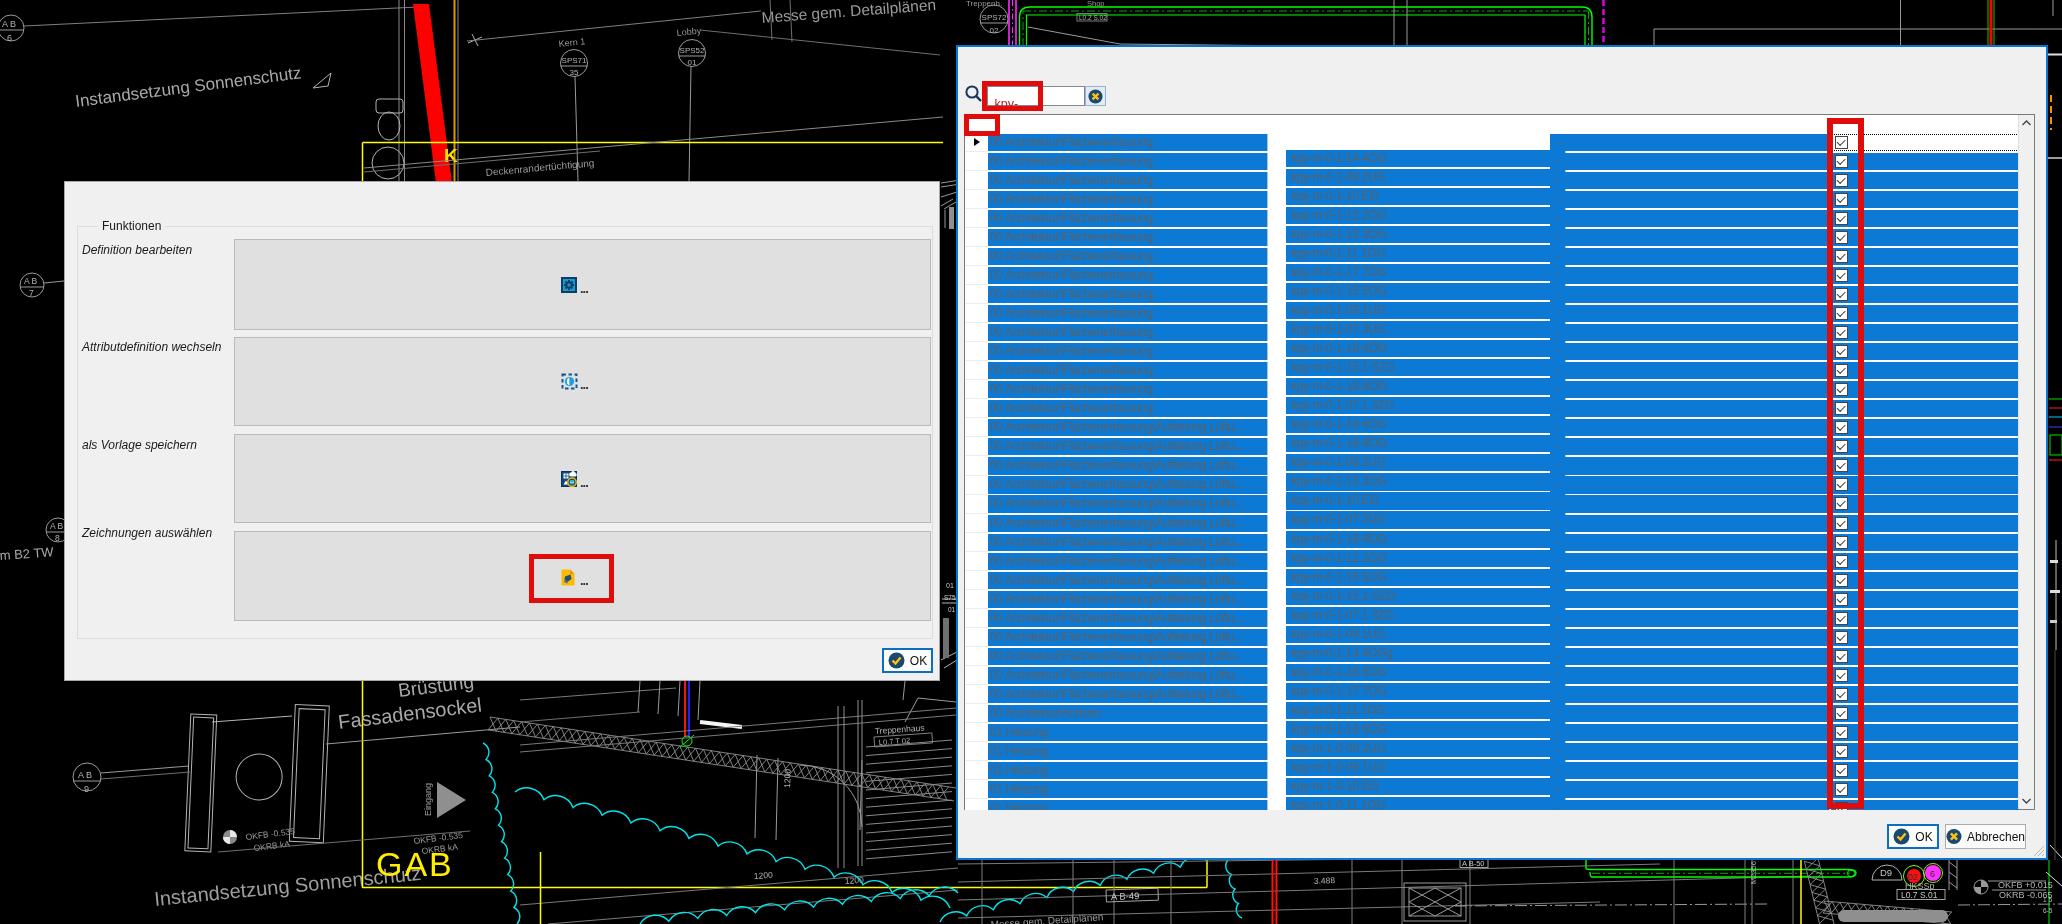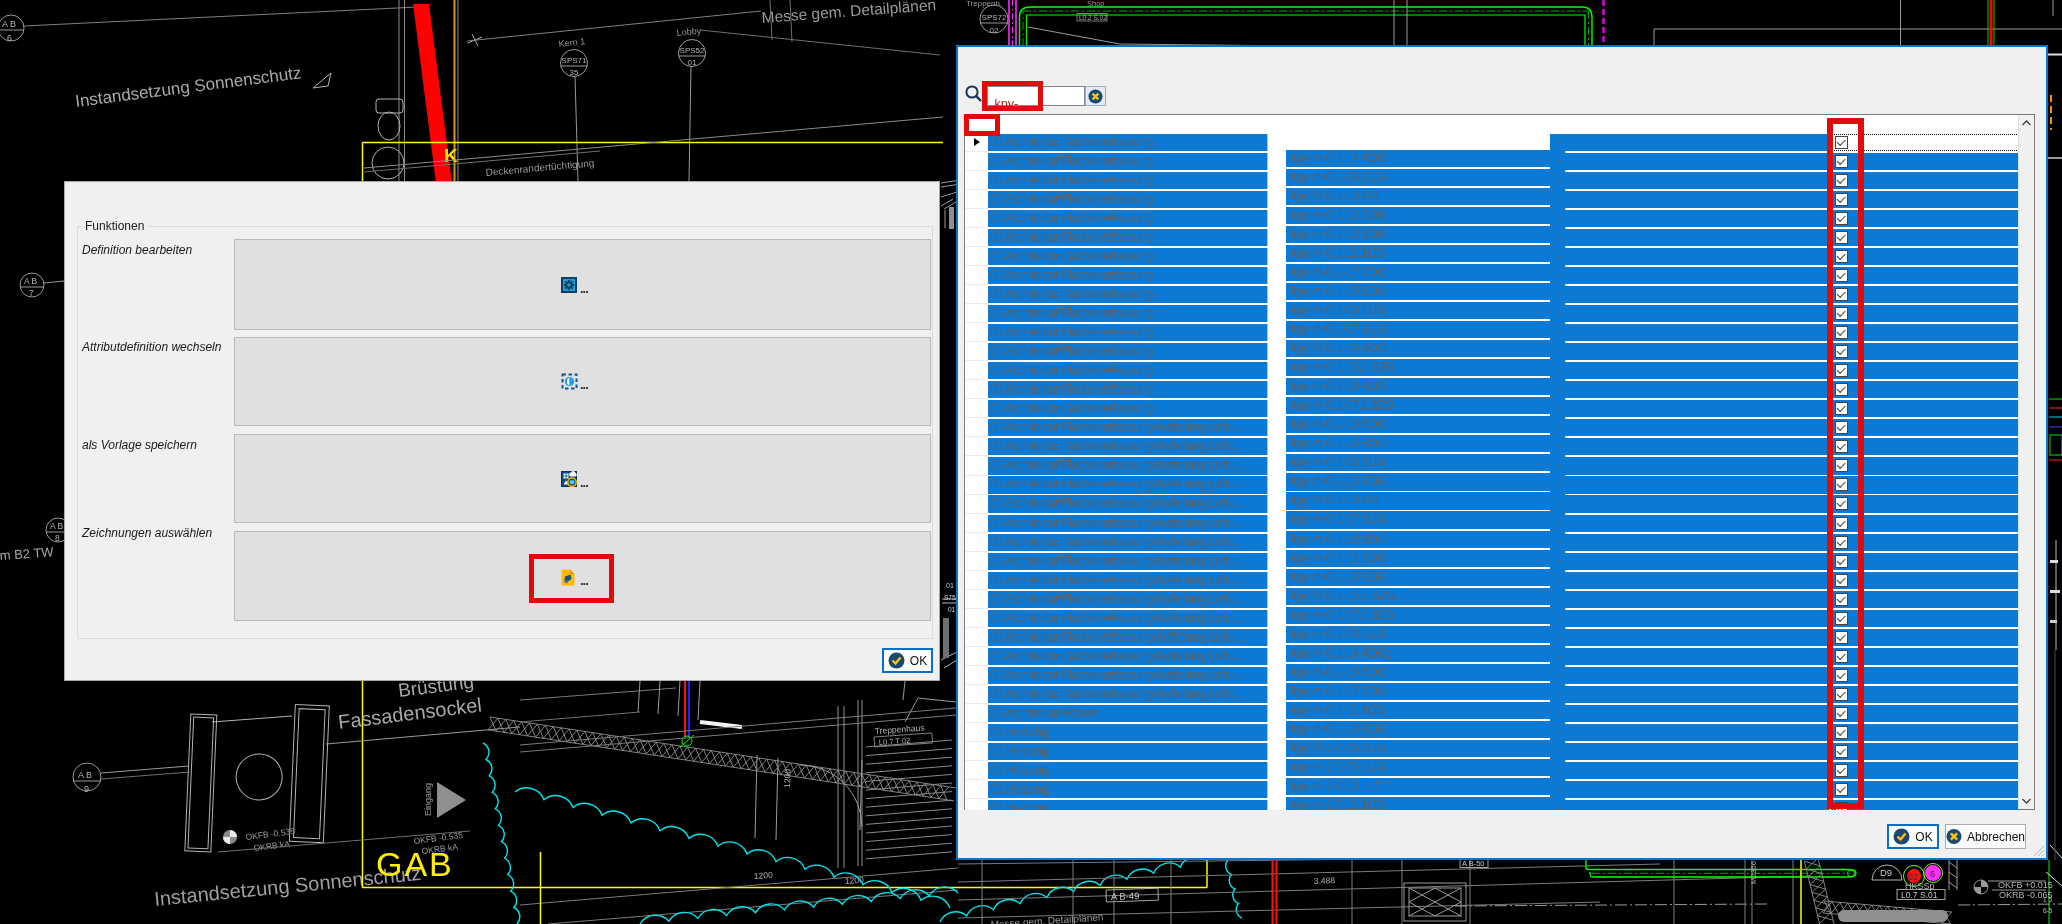--- a/index.html
+++ b/index.html
@@ -1,19 +1,19 @@
 <!DOCTYPE html>
 <html><head><meta charset="utf-8"><style>
 html,body{margin:0;padding:0;background:#000;}
 body{width:2062px;height:924px;position:relative;overflow:hidden;font-family:"Liberation Sans",sans-serif;}
 #dlg1{position:absolute;left:64px;top:181px;width:876px;height:500px;background:#f0f0f0;border:1px solid #a8a8a8;box-sizing:border-box;z-index:2;}
 .d1title{position:absolute;left:0;top:0;width:100%;height:30px;background:#ffffff;}
 .wbtn{position:absolute;box-sizing:border-box;}
 #grp{position:absolute;left:12px;top:37px;width:854px;height:418px;border:1px solid #dcdcdc;margin:0;padding:0;}
-#grp legend{font-size:12px;color:#1a1a1a;margin-left:3px;padding:0 4px;}
+#grp legend{font-size:12px;color:#1a1a1a;margin-left:20px;padding:0 4px;}
 .d1lab{position:absolute;left:17px;font-size:12px;color:#1a1a1a;font-style:italic;}
 .d1panel{position:absolute;left:169px;width:697px;background:#e0e0e0;border:1px solid #bababa;box-sizing:border-box;}
 .btn{position:absolute;background:#fbfbfb;border:1px solid #adadad;box-sizing:border-box;font-size:12px;color:#111;display:flex;align-items:center;justify-content:center;}
 .btnfocus{border:2px solid #0a6fc2;background:#fdfdfd;}
 #dlg2{position:absolute;left:956px;top:45px;width:1092px;height:815px;background:#f0f0f0;border:2px solid #0b74ce;box-sizing:border-box;z-index:2;}
 .d2title{position:absolute;left:0;top:0;width:100%;height:31px;background:#0b74ce;}
 #tbl{position:absolute;left:5.5px;top:66.5px;width:1071px;height:696px;border:1px solid #7a7a7a;background:#fff;box-sizing:border-box;}
 #thead{position:absolute;left:0;top:0;width:100%;height:19px;background:#f0f0f0;border-bottom:1px solid #d0d0d0;}
 .th{position:absolute;top:2px;font-size:12px;color:#1a1a1a;}
 #rows{position:absolute;left:0;top:19px;width:1054px;height:676px;overflow:hidden;background:#fff;}

